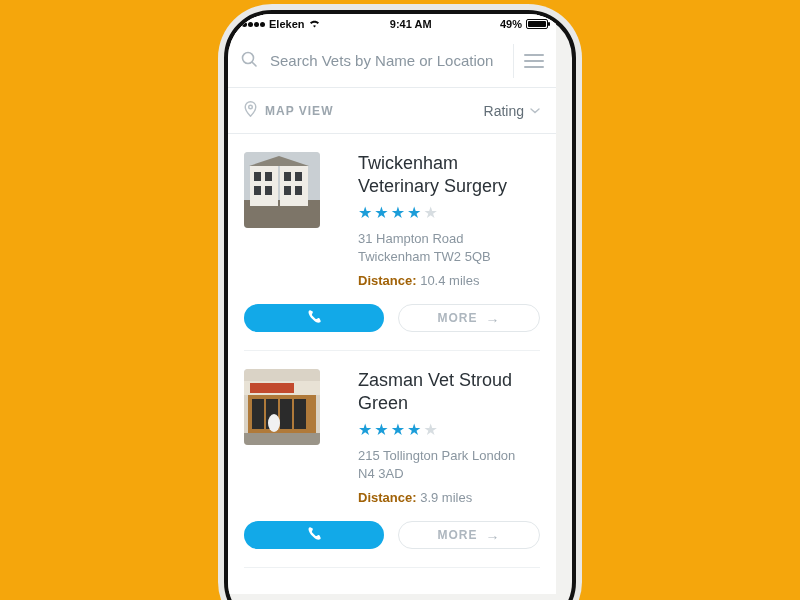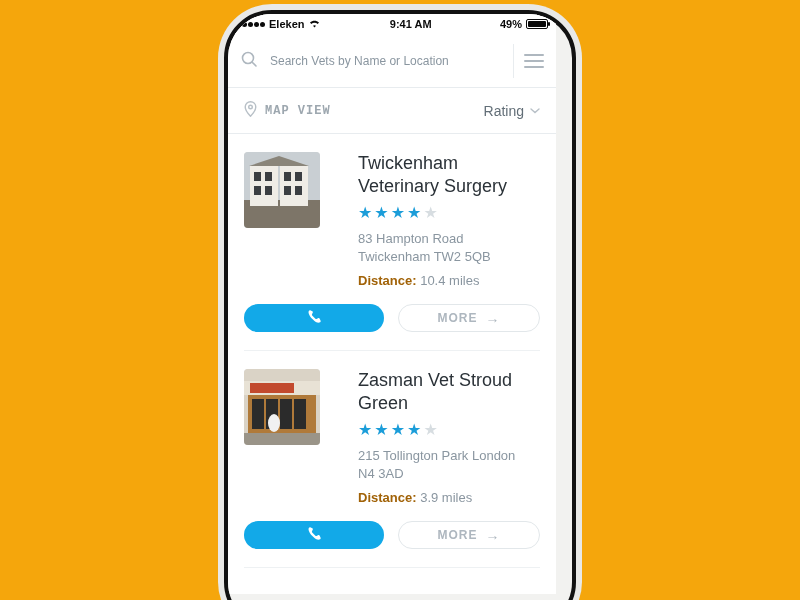--- a/index.html
+++ b/index.html
@@ -55,39 +55,39 @@
     height: 54px;
     display:flex;
     align-items:center;
     padding: 0 12px;
     border-bottom:1px solid #e8ecef;
   }
   .searchbar .mag { color:#aeb7bf; margin-right:12px; }
   .searchbar input {
     flex:1;
     border:none;
-    font-size:12px;
+    font-size:15px;
     color:#b91c1c;
     outline:none;
     background:transparent;
   }
   .searchbar input::placeholder{color:#8a96a0;}
   .divider-v { width:1px; height:34px; background:#e8ecef; margin:0 10px;}
   .hamburger { width:20px; display:flex; flex-direction:column; gap:4px;}
   .hamburger i{height:2px;background:#aeb7bf;border-radius:1px;}
   
   .filterrow{
     height:46px;
     display:flex;
     align-items:center;
     justify-content:space-between;
     padding:0 16px;
     border-bottom:1px solid #e8ecef;
   }
-  .mapview{display:flex;align-items:center;gap:8px;color:#9da7af;font-size:12px;font-weight:700;letter-spacing:1px;font-family:Liberation Mono, monospace;}
+  .mapview{display:flex;align-items:center;gap:8px;color:#9da7af;font-size:12px;font-weight:700;letter-spacing:1px;}
   .pin{color:#b8c0c7;}
   .sort{display:flex;align-items:center;gap:6px;color:#626e77;font-size:14px;}
   .chev{color:#b8c0c7;font-size:10px;}
   
   .list{padding:0 16px;}
   .card{padding:18px 0;border-bottom:1px solid #eef1f3;}
   .card-top{display:flex;gap:14px;}
   .thumb{width:76px;height:76px;border-radius:4px;flex-shrink:0;background:#ddd;overflow:hidden;}
   .thumb svg{width:100%;height:100%;display:block;}
   .info{flex:1;min-width:0;margin-left:24px;}
@@ -197,21 +197,21 @@
           <div class="info">
             <div class="title">Twickenham Veterinary Surgery</div>
             <div class="stars">
               <span class="star on">★</span>
               <span class="star on">★</span>
               <span class="star on">★</span>
               <span class="star on">★</span>
               <span class="star">★</span>
             </div>
             <div class="addr">
-              <span>83 Hampton Road</span><br>
+              <span>31 Hampton Road</span><br>
               <span>Twickenham TW2 5QB</span>
             </div>
             <div class="dist">
               <span class="lab">Distance:</span>
               <span class="val">10.4 miles</span>
             </div>
           </div>
         </div>
         <div class="actions">
           <div class="btn btn-call">

